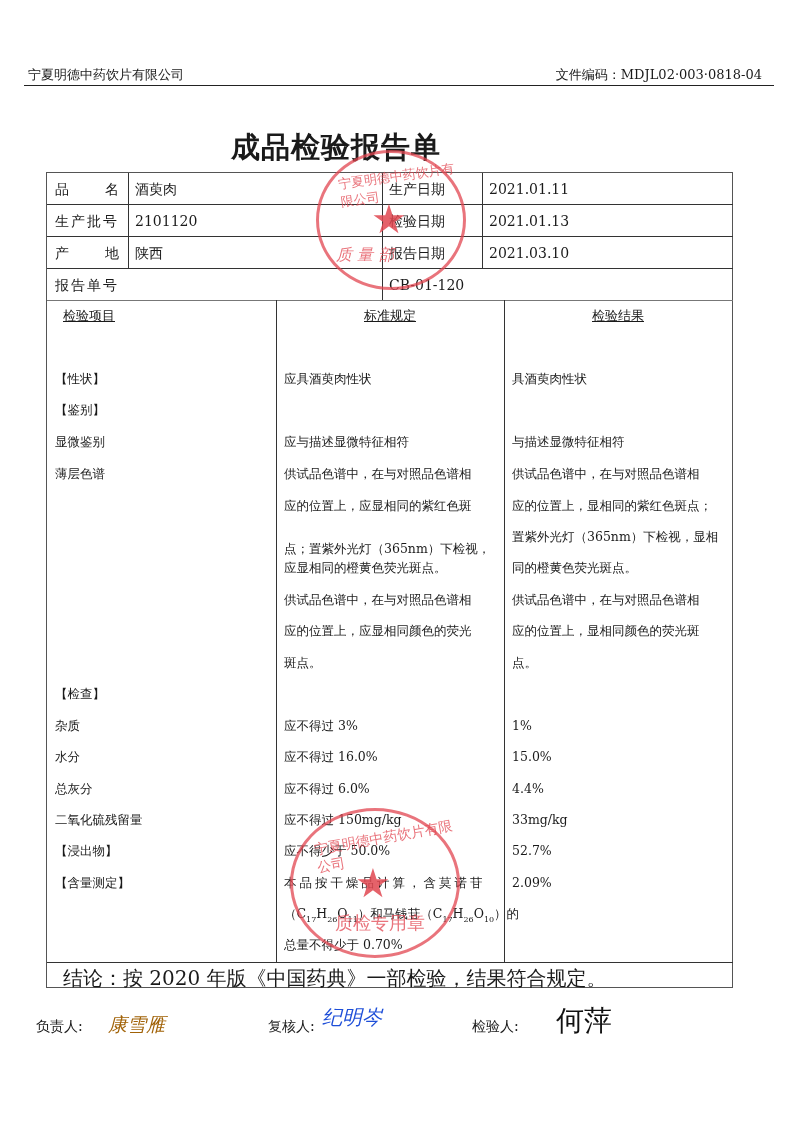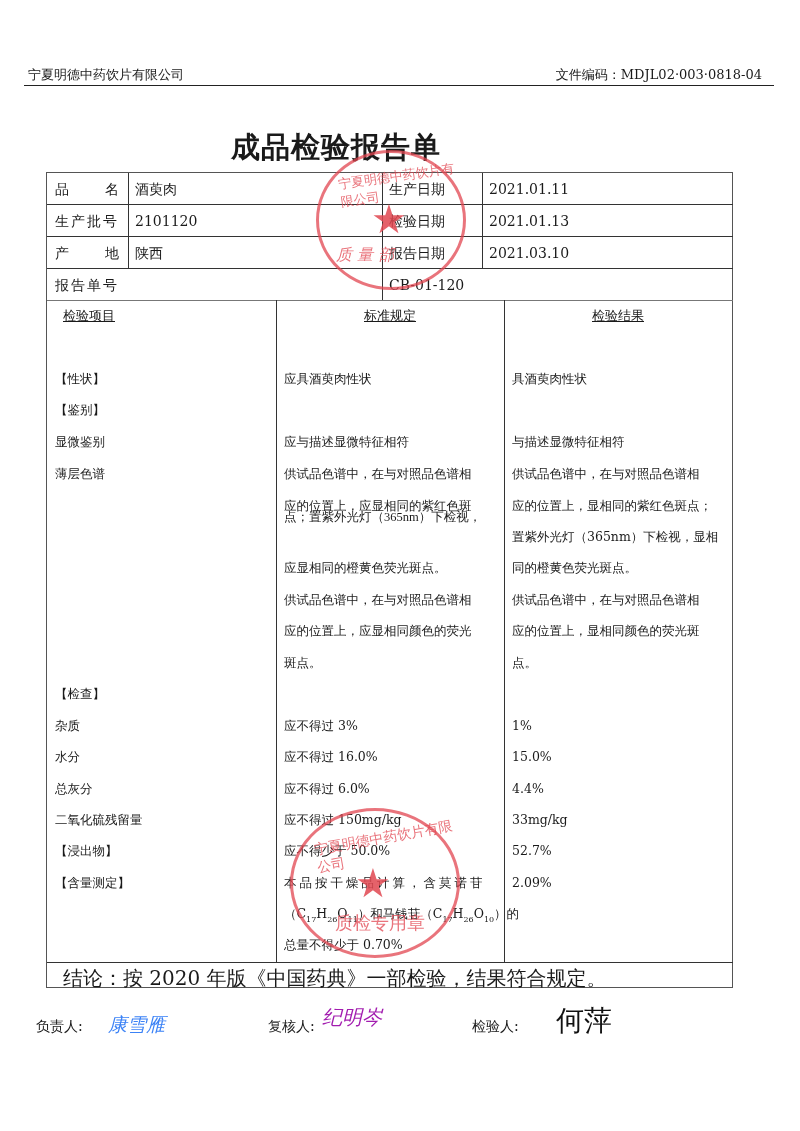--- a/index.html
+++ b/index.html
@@ -96,21 +96,21 @@
     <div class="line" style="top:639px;">二氧化硫残留量</div>
     <div class="line" style="top:670px;">【浸出物】</div>
     <div class="line" style="top:702px;">【含量测定】</div>
   </div>
 
   <div class="body-col" style="left:237px;top:0;width:215px;">
     <div class="line" style="top:198px;">应具酒萸肉性状</div>
     <div class="line" style="top:261px;text-align:right;">应与描述显微特征相符</div>
     <div class="line" style="top:293px;">供试品色谱中，在与对照品色谱相</div>
     <div class="line" style="top:325px;">应的位置上，应显相同的紫红色斑</div>
-    <div class="line" style="top:336px;font-family:Liberation Serif, serif;">点；置紫外光灯（365nm）下检视，</div>
+    <div class="line" style="top:368px;">点；置紫外光灯（365nm）下检视，</div>
     <div class="line" style="top:387px;">应显相同的橙黄色荧光斑点。</div>
     <div class="line" style="top:419px;">供试品色谱中，在与对照品色谱相</div>
     <div class="line" style="top:450px;">应的位置上，应显相同颜色的荧光</div>
     <div class="line" style="top:482px;">斑点。</div>
     <div class="line" style="top:545px;">应不得过 3%</div>
     <div class="line" style="top:576px;">应不得过 16.0%</div>
     <div class="line" style="top:608px;">应不得过 6.0%</div>
     <div class="line" style="top:639px;">应不得过 150mg/kg</div>
     <div class="line" style="top:670px;">应不得少于 50.0%</div>
     <div class="line" style="top:702px;letter-spacing:3px;">本品按干燥品计算，含莫诺苷</div>
@@ -144,17 +144,17 @@
   <div class="stamp-star" style="left:52px;top:46px;">★</div>
   <div class="stamp-text" style="left:17px;top:92px;font-size:16px;font-style:italic;">质 量 部</div>
 </div>
 <div class="stamp" style="left:290px;top:808px;width:170px;height:150px;">
   <div class="stamp-text" style="left:22px;top:18px;font-size:14px;transform:rotate(-10deg);">宁夏明德中药饮片有限公司</div>
   <div class="stamp-star" style="left:62px;top:52px;">★</div>
   <div class="stamp-text" style="left:42px;top:100px;font-size:18px;">质检专用章</div>
 </div>
 
 <div class="sig" style="left:36px;">负责人:</div>
-<div class="sig-hand" style="left:108px;top:1012px;font-size:19px;color:#3b82f6;">康雪雁</div>
+<div class="sig-hand" style="left:108px;top:1012px;font-size:19px;color:#a16207;">康雪雁</div>
 <div class="sig" style="left:268px;">复核人:</div>
-<div class="sig-hand" style="left:322px;top:1004px;font-size:20px;color:#a21caf;">纪明岑</div>
+<div class="sig-hand" style="left:322px;top:1004px;font-size:20px;color:#1d4ed8;">纪明岑</div>
 <div class="sig" style="left:472px;">检验人:</div>
 <div class="sig-hand" style="left:556px;top:1002px;font-size:28px;color:#111;font-style:normal;">何萍</div>
 
 </body></html>

